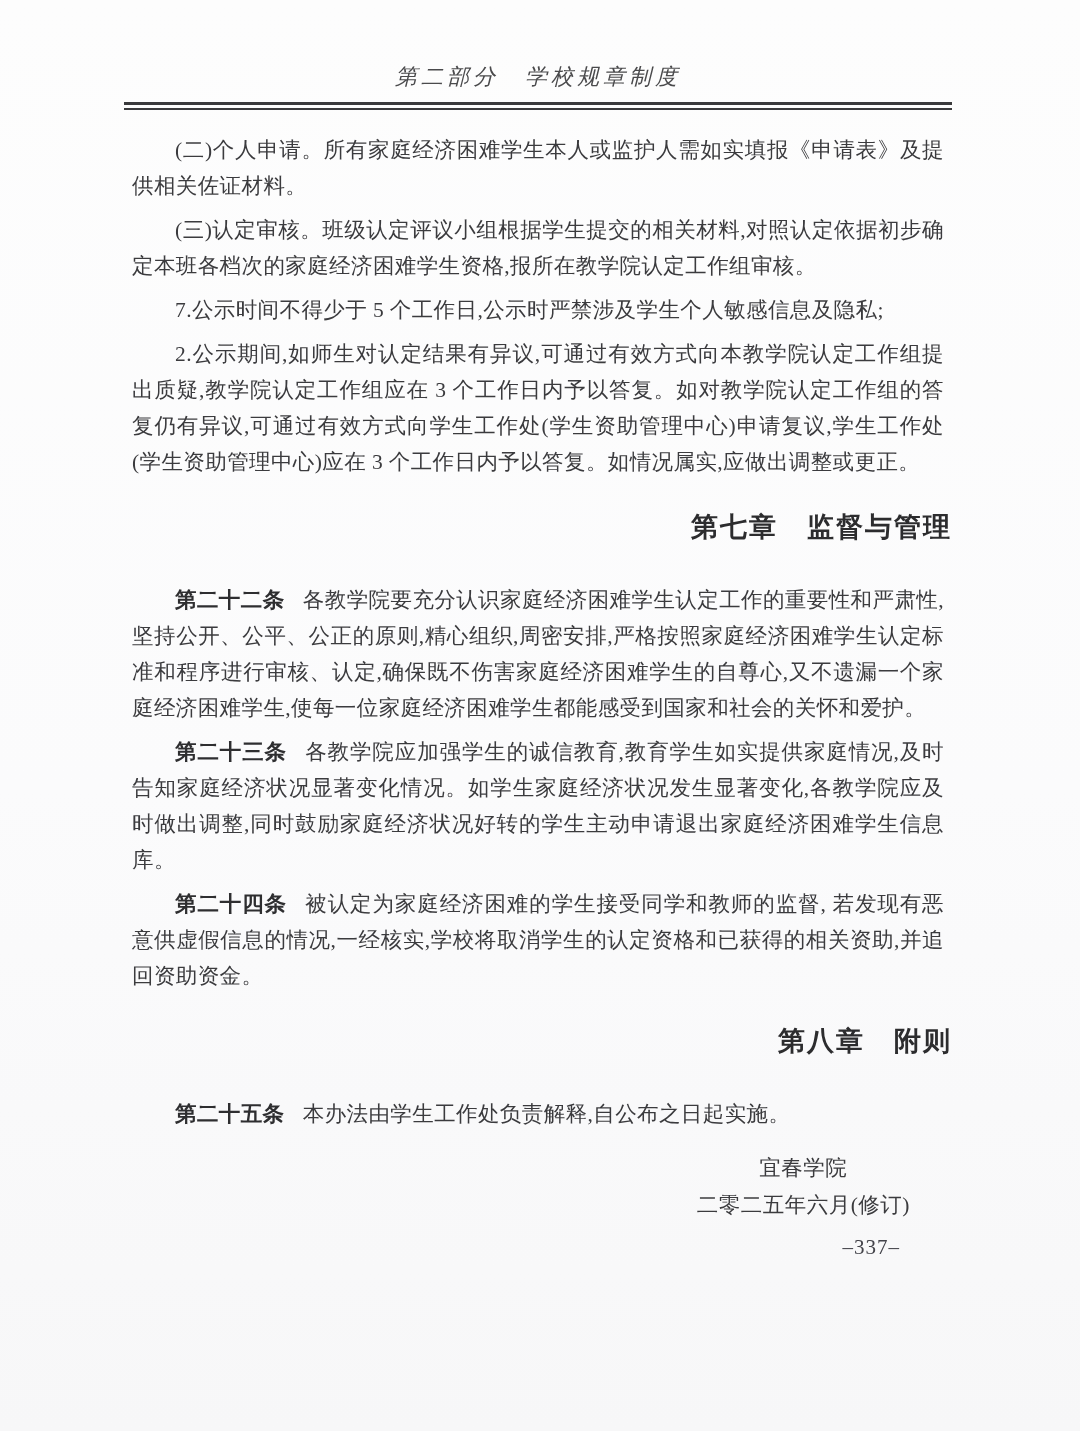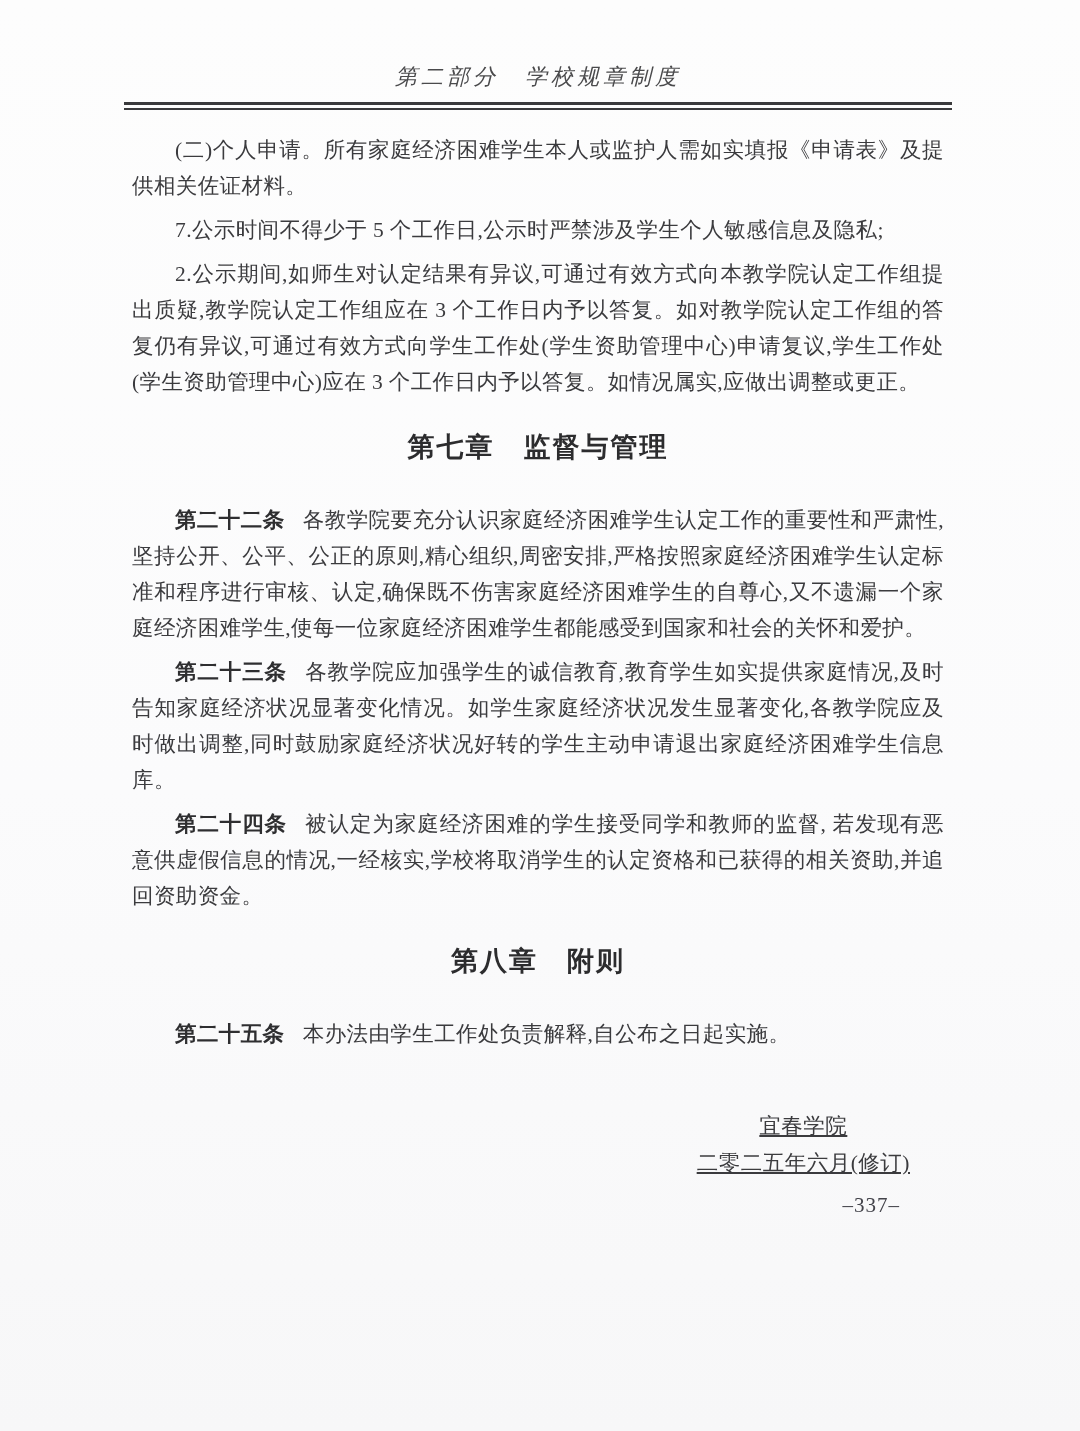--- a/index.html
+++ b/index.html
@@ -51,35 +51,34 @@
   .article-label {
     font-weight: bold;
     font-family: Liberation Sans, sans-serif;
     color: #2e2e30;
     margin-right: 0.85em;
   }
   h2.chapter {
     font-size: 27px;
     font-weight: bold;
     font-family: "Liberation Sans", "DejaVu Sans", sans-serif;
-    text-align: center;
+    text-align: right;
     letter-spacing: 2px;
     color: #2c2c2e;
     margin: 26px 0 34px 0;
     line-height: 42px;
   }
   .signature {
-    margin: 56px 42px 0 auto;
+    margin: 18px 42px 0 auto;
     width: max-content;
     text-align: center;
     font-size: 21.5px;
     line-height: 37px;
     letter-spacing: 0.5px;
     color: #3b3b3e;
-    text-decoration: underline;
   }
   .pagenum {
     margin-top: 8px;
     text-align: right;
     padding-right: 52px;
     font-size: 21px;
     line-height: 30px;
     letter-spacing: 1px;
     color: #43434a;
   }
@@ -91,20 +90,23 @@
   <div class="content">
 
     <div class="running-header">第二部分　学校规章制度</div>
 
     <div class="header-rule"></div>
 
     <div class="bodytext">
 
       <p class="para">
         <span>(二)个人申请。所有家庭经济困难学生本人或监护人需如实填报《申请表》及提供相关佐证材料。</span>
+      </p>
+      <p class="para">
+        <span>(三)认定审核。班级认定评议小组根据学生提交的相关材料,对照认定依据初步确定本班各档次的家庭经济困难学生资格,报所在教学院认定工作组审核。</span>
       </p>
       <p class="para">
         <span>7.公示时间不得少于 5 个工作日,公示时严禁涉及学生个人敏感信息及隐私;</span>
       </p>
       <p class="para">
         <span>2.公示期间,如师生对认定结果有异议,可通过有效方式向本教学院认定工作组提出质疑,教学院认定工作组应在 3 个工作日内予以答复。如对教学院认定工作组的答复仍有异议,可通过有效方式向学生工作处(学生资助管理中心)申请复议,学生工作处(学生资助管理中心)应在 3 个工作日内予以答复。如情况属实,应做出调整或更正。</span>
       </p>
 
       <h2 class="chapter">第七章　监督与管理</h2>
 

